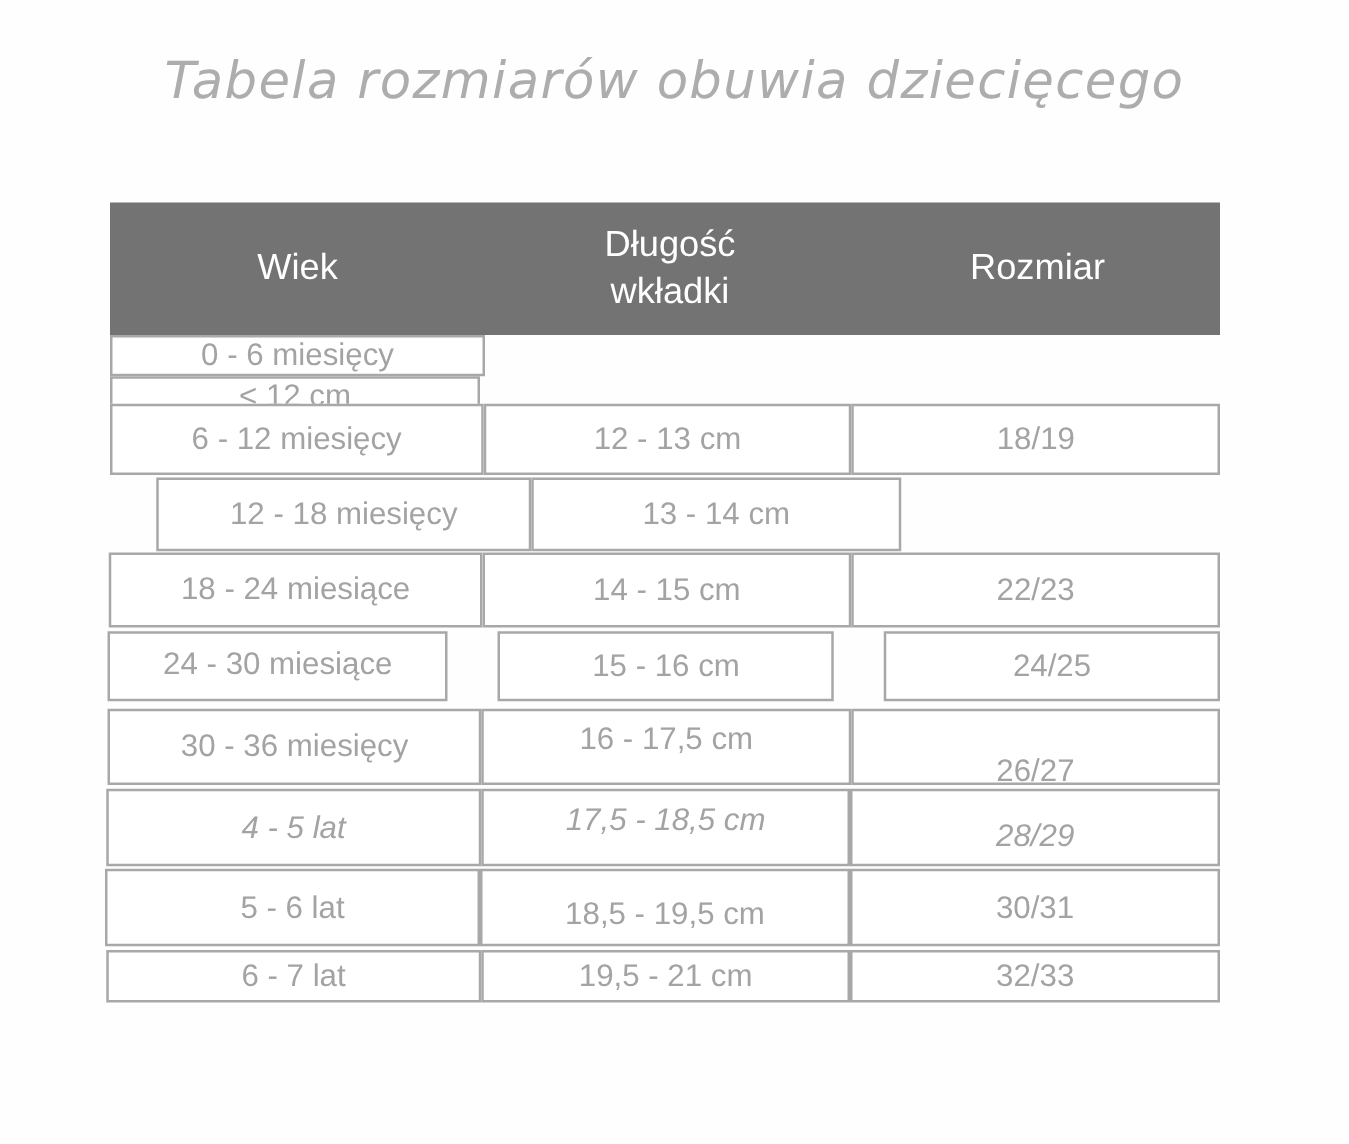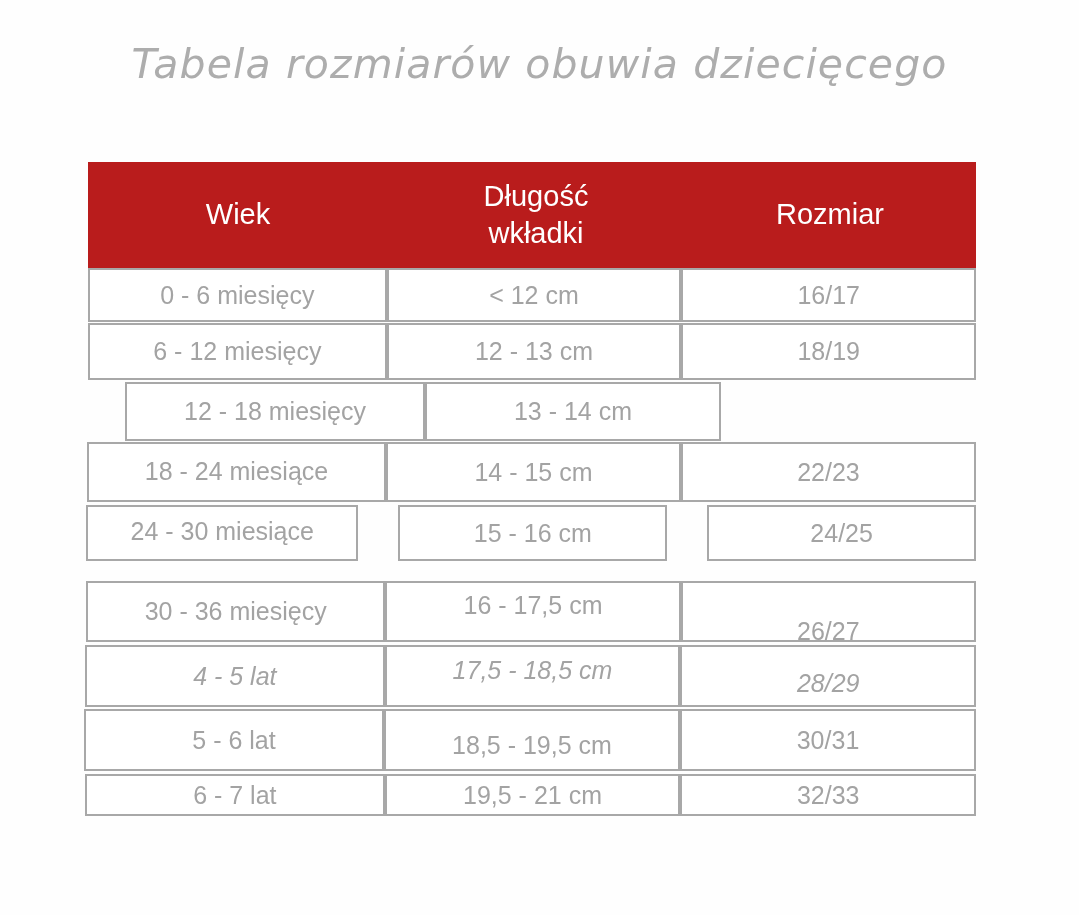--- a/index.html
+++ b/index.html
@@ -40,21 +40,21 @@
     height: 662px;
   }
 
   
   .table-header {
     position: absolute;
     left: 4px;
     top: 0;
     width: 888px;
     height: 106px;
-    background: #b91c1c;
+    background: #737373;
     display: flex;
     align-items: center;
   }
   .th {
     color: #ffffff;
     font-size: 29px;
     font-weight: 400;
     text-align: center;
     line-height: 1.28;
     font-family: "Liberation Sans", sans-serif;
@@ -88,26 +88,26 @@
     font-family: "Liberation Sans", sans-serif;
     white-space: nowrap;
   }
 
   
   .c1 { width: 300px; }
   .c2 { width: 296px; }
   .c3 { width: 296px; }
 
   
-  .r0  { height: 54px; margin-left: 4px; margin-top: 0px;  }
+  .r0  { height: 54px; margin-left: 4px; margin-top: 0px; flex-direction: column;  }
   .r1  { height: 57px; margin-left: 4px; margin-top: 1px;  }
   .r2  { height: 59px; margin-left: 3px; margin-top: 2px; padding-left: 38px;  }
   .r3  { height: 60px; margin-left: 3px; margin-top: 1px;  }
   .r4  { height: 56px; margin-left: 2px; margin-top: 3px; gap: 40px;  }
-  .r5  { height: 61px; margin-left: 2px; margin-top: 20px;  }
+  .r5  { height: 61px; margin-left: 2px; margin-top: 6px;  }
   .r6  { height: 62px; margin-left: 1px; margin-top: 3px; font-style: italic;  }
   .r7  { height: 62px; margin-left: 0px; margin-top: 2px;  }
   .r8  { height: 42px; margin-left: 1px; margin-top: 3px;  }
 
   
   .r5 .c2 span { position: relative; top: -6px; }
   .r5 .c3 span { position: relative; top:  20px; }
   .r6 .c2 span { position: relative; top: -6px; }
   .r6 .c3 span { position: relative; top:  7px; }
   .r7 .c2 span { position: relative; top:  5px; }

